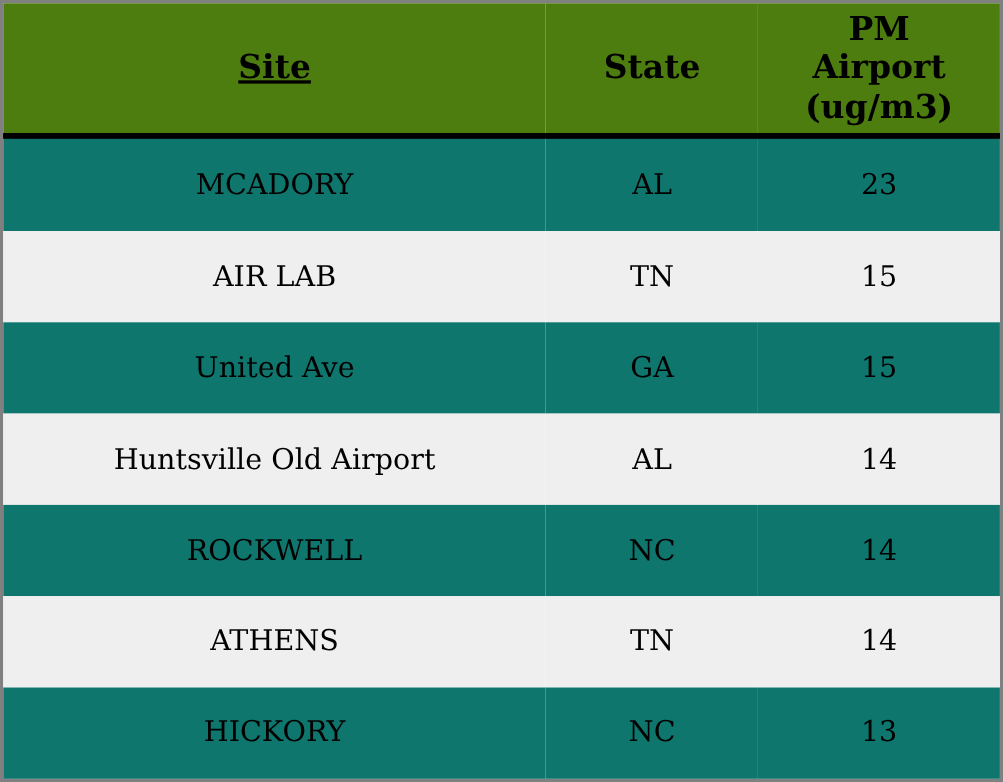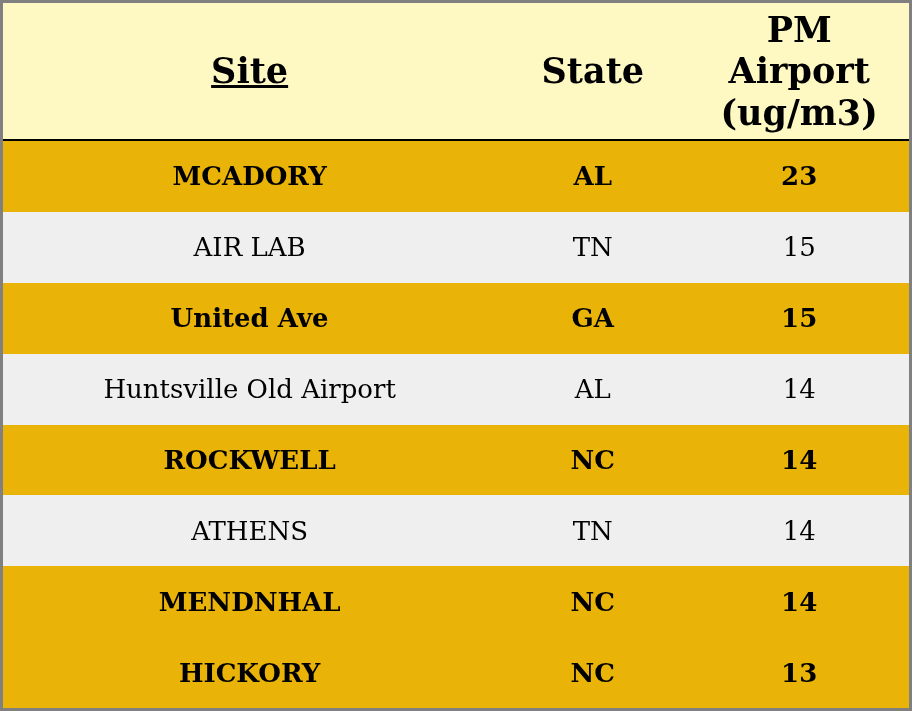--- a/index.html
+++ b/index.html
@@ -20,48 +20,47 @@
     border: 3px solid #808080;
     background: #ffffff;
   }
   table.data-table {
     width: 100%;
     height: 100%;
     border-collapse: collapse;
     table-layout: fixed;
   }
   thead th {
-    background: #fef9c3;
+    background: #4d7c0f;
     color: #000000;
     font-weight: bold;
-    font-size: 35px;
+    font-size: 30px;
     line-height: 1.18;
     text-align: center;
     vertical-align: middle;
     padding: 6px 4px;
-    border-bottom: 2px solid #000000;
+    border-bottom: 5px solid #000000;
   }
   thead th.col-site { width: 55%; text-decoration: underline; }
   thead th.col-state { width: 21%; }
   thead th.col-value { width: 24%; }
   tbody td {
     font-size: 26px;
     color: #000000;
     text-align: center;
     vertical-align: middle;
     padding: 0;
     height: 58px;
     border: none;
   }
   tbody tr.row-odd td {
     background: #efefef;
   }
   tbody tr.row-even td {
-    background: #eab308;
-    font-weight: bold;
+    background: #0f766e;
   }
   .hdr-line { display: block; }
 </style>
 </head>
 <body>
 
 <div class="table-frame">
   <table class="data-table">
     <thead>
       <tr>
@@ -99,24 +98,19 @@
         <td>ROCKWELL</td>
         <td>NC</td>
         <td>14</td>
       </tr>
       <tr class="row-odd">
         <td>ATHENS</td>
         <td>TN</td>
         <td>14</td>
       </tr>
       <tr class="row-even">
-        <td>MENDNHAL</td>
-        <td>NC</td>
-        <td>14</td>
-      </tr>
-      <tr class="row-even">
         <td>HICKORY</td>
         <td>NC</td>
         <td>13</td>
       </tr>
     </tbody>
   </table>
 </div>
 
 </body></html>

